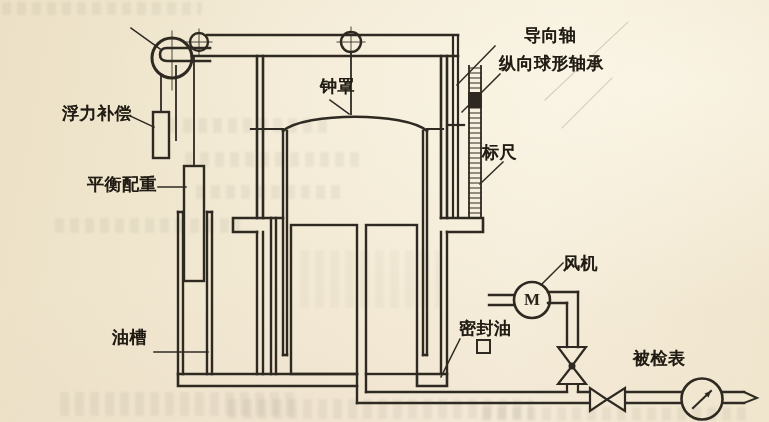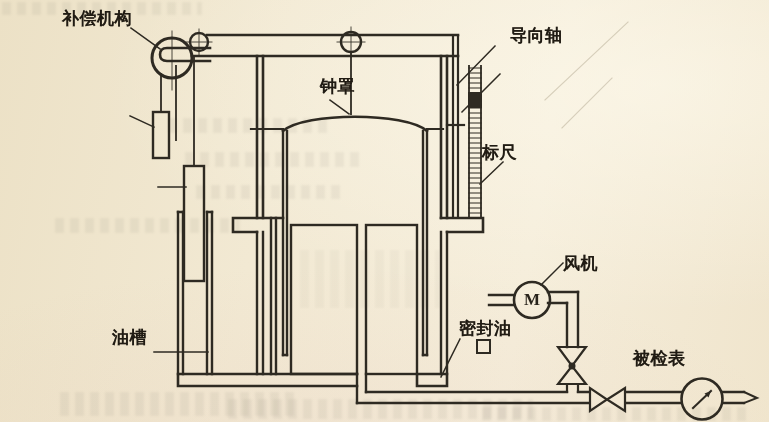--- a/index.html
+++ b/index.html
@@ -184,22 +184,24 @@
         <path d="M330 100L349 114"></path>
         <path d="M495 46L457 85"></path>
         <path d="M500 74L462 112"></path>
         <path d="M503 162L480 184"></path>
         <path d="M563 263L541 285"></path>
         <path d="M460 339L441 377"></path>
       </g>
     </g>
   </svg>
 
-  <div class="lbl" style="left:62px;top:9px">补偿机构</div>
+  <div class="lbl" style="left:62px;top:104px">浮力补偿</div>
+  <div class="lbl" style="left:87px;top:175px">平衡配重</div>
   <div class="lbl" style="left:112px;top:328px">油槽</div>
   <div class="lbl" style="left:320px;top:77px">钟罩</div>
-  <div class="lbl" style="left:510px;top:26px">导向轴</div>
+  <div class="lbl" style="left:524px;top:26px">导向轴</div>
+  <div class="lbl" style="left:499px;top:54px">纵向球形轴承</div>
   <div class="lbl" style="left:482px;top:143px">标尺</div>
   <div class="lbl" style="left:563px;top:254px">风机</div>
   <div class="lbl" style="left:459px;top:319px">密封油</div>
   <div class="lbl" style="left:633px;top:349px">被检表</div>
   <div class="motor" style="left:523px;top:290px">M</div>
 </div>
 
 </body></html>

